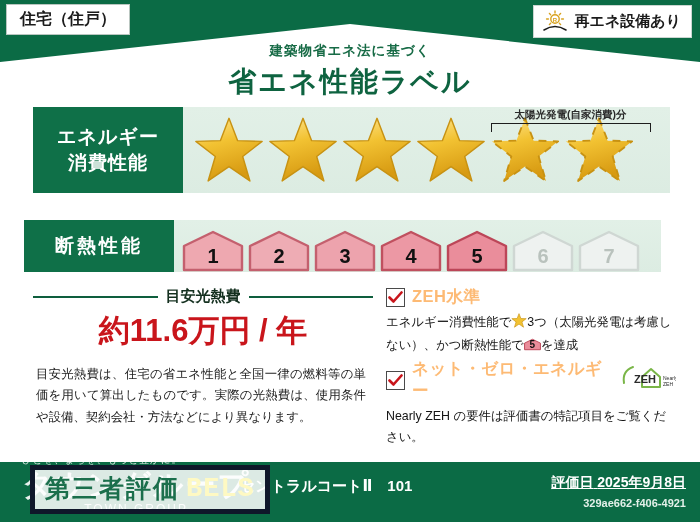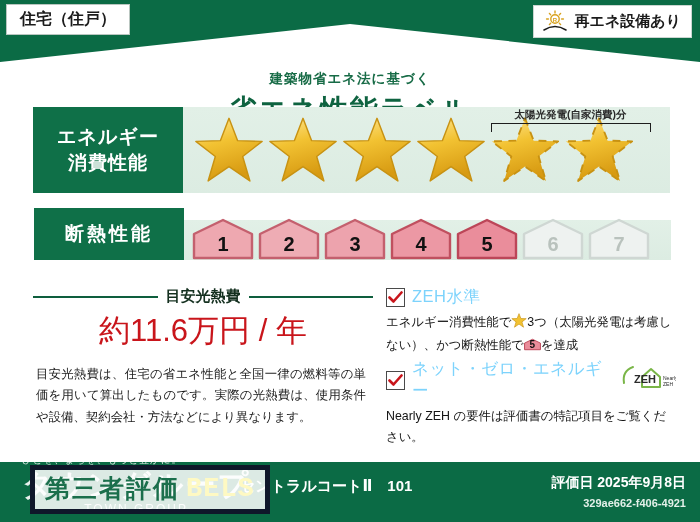--- a/index.html
+++ b/index.html
@@ -55,35 +55,34 @@
   .sun-ico { width: 26px; height: 22px; display:block; }
 
   
   .title-block {
     position: absolute; left: 0; top: 42px; width: 700px;
     text-align: center;
   }
   .title-sub {
     font-size: 13.5px; font-weight: bold; color: #176b46;
     letter-spacing: 1px;
-    margin-top: 28px;
   }
   .title-main {
     font-size: 28px; font-weight: bold; color: #0e6340;
     letter-spacing: 2px; margin-top: 3px;
   }
 
   
   .band {
     position: absolute;
     background: linear-gradient(180deg,#e2f0e7 0%, #dcece2 100%);
     display: flex; align-items: flex-end;
   }
   #energy-band { left: 33px; top: 107px; width: 637px; height: 86px; }
-  #insul-band  { left: 34px; top: 220px; width: 637px; height: 40px; }
+  #insul-band  { left: 24px; top: 220px; width: 637px; height: 52px; }
 
   .band-label {
     background: #0f7048;
     color: #ffffff;
     font-weight: bold;
     display: flex; flex-direction: column;
     align-items: center; justify-content: center;
     text-align: center;
     flex: 0 0 auto;
   }
@@ -133,21 +132,21 @@
   
   .cost-head {
     position: absolute; left: 33px; top: 287px; width: 340px;
     display: flex; align-items: center; gap: 8px;
   }
   .cost-head .rule { flex: 1 1 auto; height: 2px; background: #0e5e3d; }
   .cost-head .txt { font-size: 15px; font-weight: bold; color: #14301f; white-space: nowrap;}
   .cost-value {
     position: absolute; left: 33px; top: 310px; width: 340px;
     text-align: center;
-    font-size: 31px; font-weight: normal; color: #c9151b;
+    font-size: 31px; font-weight: bold; color: #c9151b;
     letter-spacing: 0px;
   }
   .cost-note {
     position: absolute; left: 36px; top: 364px; width: 330px;
     font-size: 12.4px; line-height: 1.72; color: #1c1c1c;
     text-align: justify;
   }
 
   
   .v-divider {
@@ -159,21 +158,21 @@
   .rblock { position: absolute; left: 386px; width: 290px; }
   #zeh-block { top: 286px; }
   #nz-block  { top: 358px; }
 
   .rhead { display: flex; align-items: center; gap: 7px; }
   .chk {
     width: 19px; height: 19px; border: 1.6px solid #4a4a4a; background:#fff;
     display: flex; align-items: center; justify-content: center; flex: 0 0 auto;
   }
   .chk svg { display:block; }
-  .rtitle { font-size: 16.5px; font-weight: normal; color: #7dd3fc; letter-spacing: 0.5px;}
+  .rtitle { font-size: 16.5px; font-weight: bold; color: #fdba74; letter-spacing: 0.5px;}
   .rbody {
     font-size: 12.4px; line-height: 1.7; color: #141414; margin-top: 4px;
   }
   .inline-star { display:inline-block; vertical-align: -2px; }
   .inline-house {
     display:inline-block; vertical-align: -3px; width: 17px; height: 15px;
     position: relative;
   }
   .inline-house span {
     position:absolute; left:0; top:0; width:100%; text-align:center;
@@ -182,21 +181,21 @@
   .zeh-logo { display:inline-block; vertical-align: -7px; margin-left: 3px;}
 
   
   .footer { position: absolute; left: 0; bottom: 0; width: 700px; height: 62px; }
   .footer-name {
     position: absolute; left: 240px; bottom: 26px;
     font-size: 15px; font-weight: bold; color: #ffffff; white-space: nowrap;
   }
   .footer-date {
     position: absolute; right: 14px; bottom: 30px;
-    font-size: 14px; font-weight: bold; color: #ffffff;
+    font-size: 14px; font-weight: bold; color: #ffffff; text-decoration: underline;
   }
   .footer-id {
     position: absolute; right: 14px; bottom: 13px;
     font-size: 11px; color: #e3f0e9; font-weight: bold;
   }
 
   
   .wm-town {
     position: absolute; left: 22px; bottom: 6px;
     color: #ffffff; opacity: .9;

